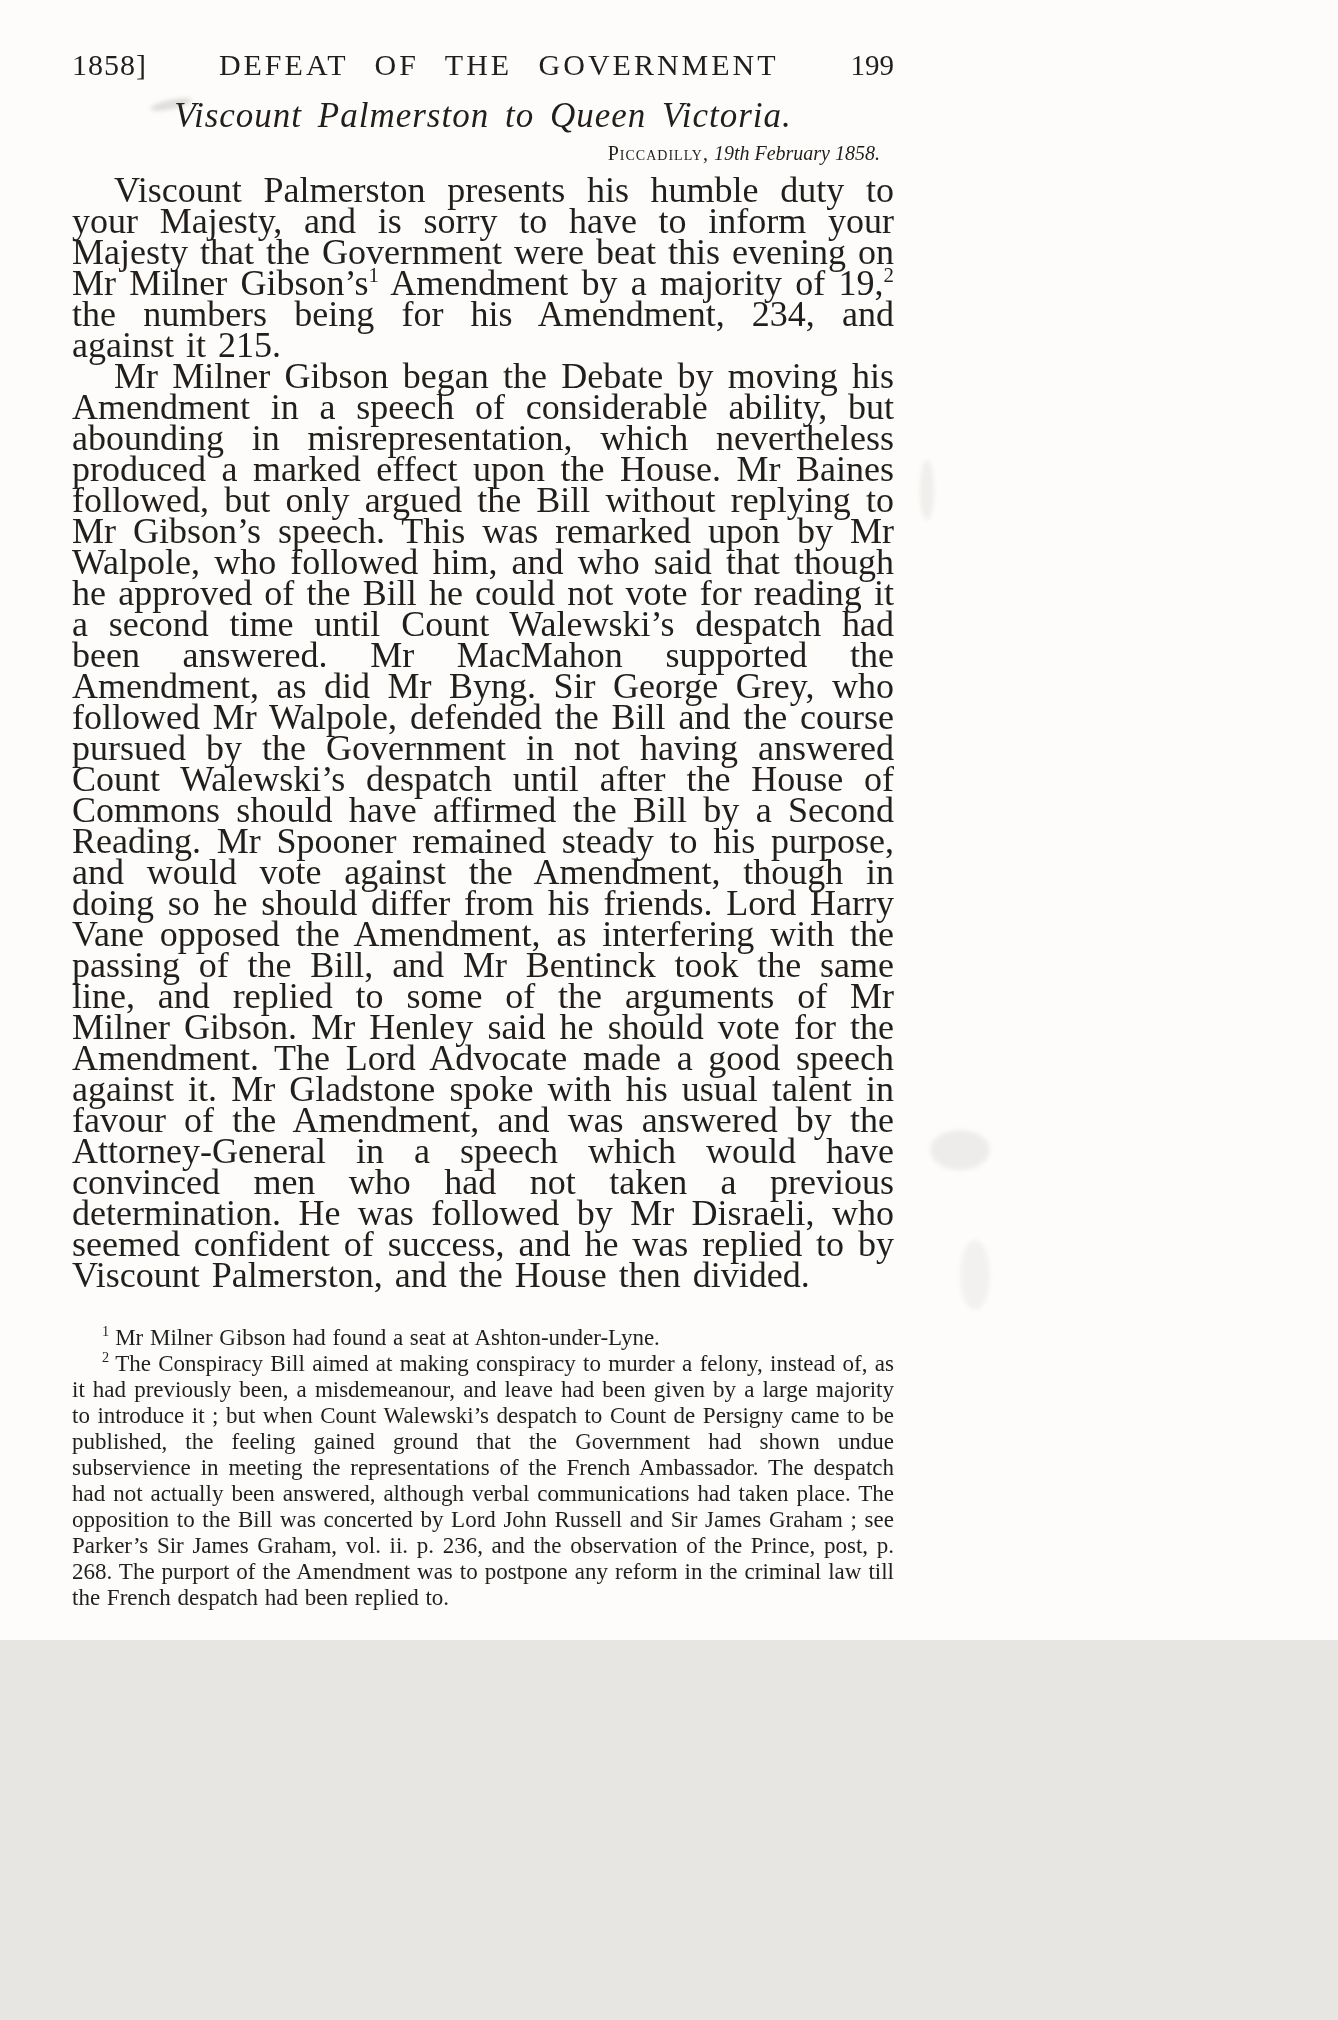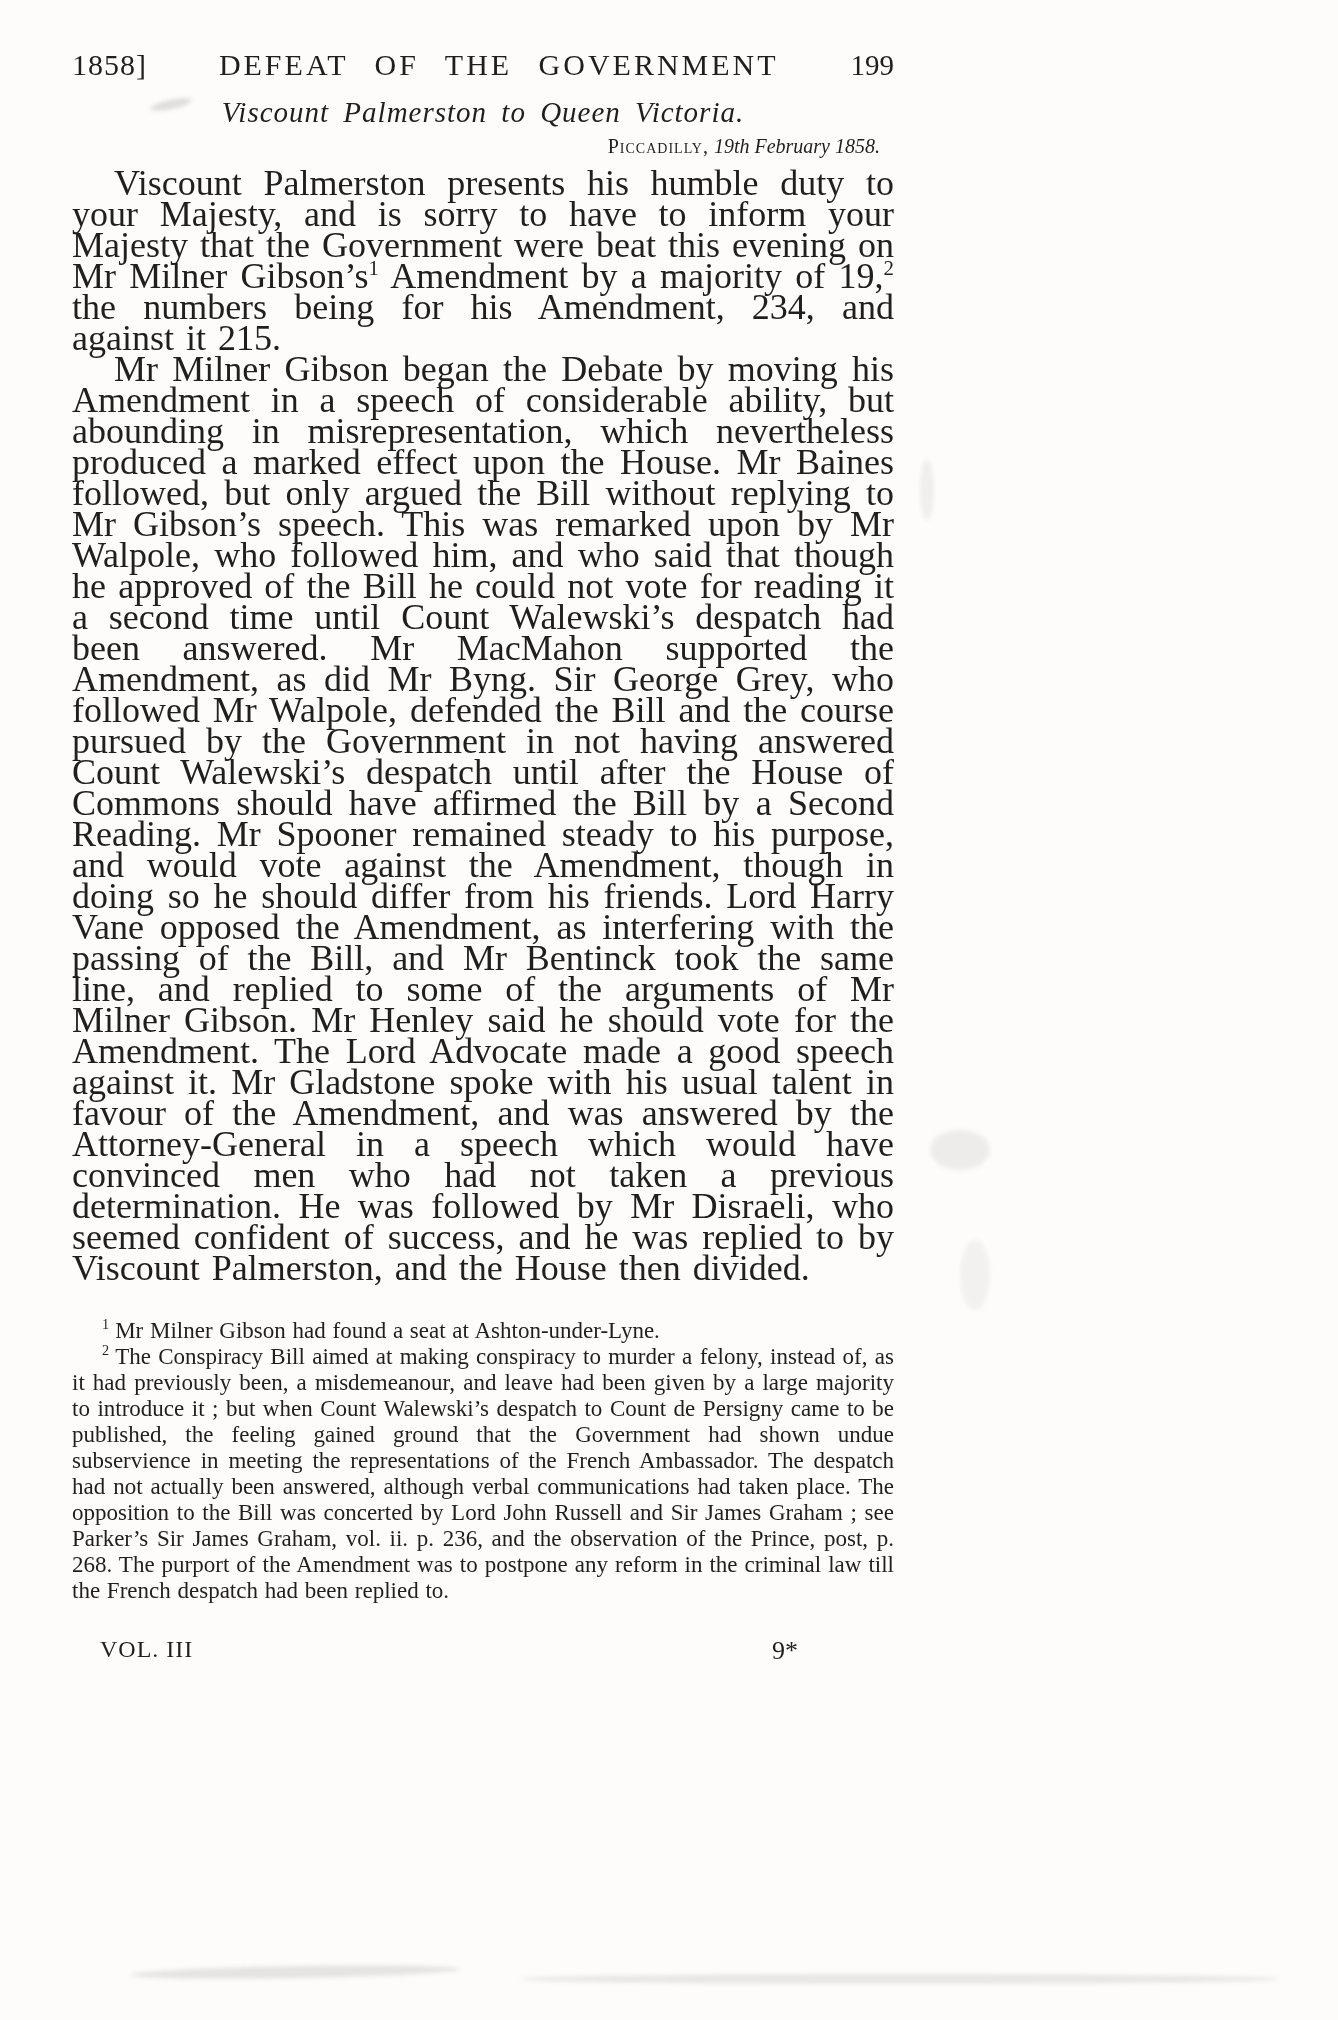--- a/index.html
+++ b/index.html
@@ -3,21 +3,21 @@
 <meta charset="utf-8">
 <style>
   html, body {
     margin: 0;
     padding: 0;
     background: #e8e6e2;
   }
   .page {
     position: relative;
     width: 1338px;
-    height: 2020px;
+    height: 1640px;
     margin: 0 auto;
     background: #fdfcfa;
     color: #211e1b;
     font-family: "Liberation Serif", "DejaVu Serif", serif;
     overflow: hidden;
   }
   .content {
     position: absolute;
     left: 72px;
     top: 48px;
@@ -38,21 +38,21 @@
     letter-spacing: 3px;
     word-spacing: 16px;
   }
   .running-head .folio {
     font-size: 29px;
   }
   
   .letter-title {
     margin: 0 0 6px 0;
     text-align: center;
-    font-size: 29px;
+    font-size: 35px;
     font-weight: normal;
     font-style: italic;
     letter-spacing: 1px;
     word-spacing: 6px;
   }
   .dateline {
     margin: 0 14px 10px 0;
     text-align: right;
     font-size: 20px;
   }

